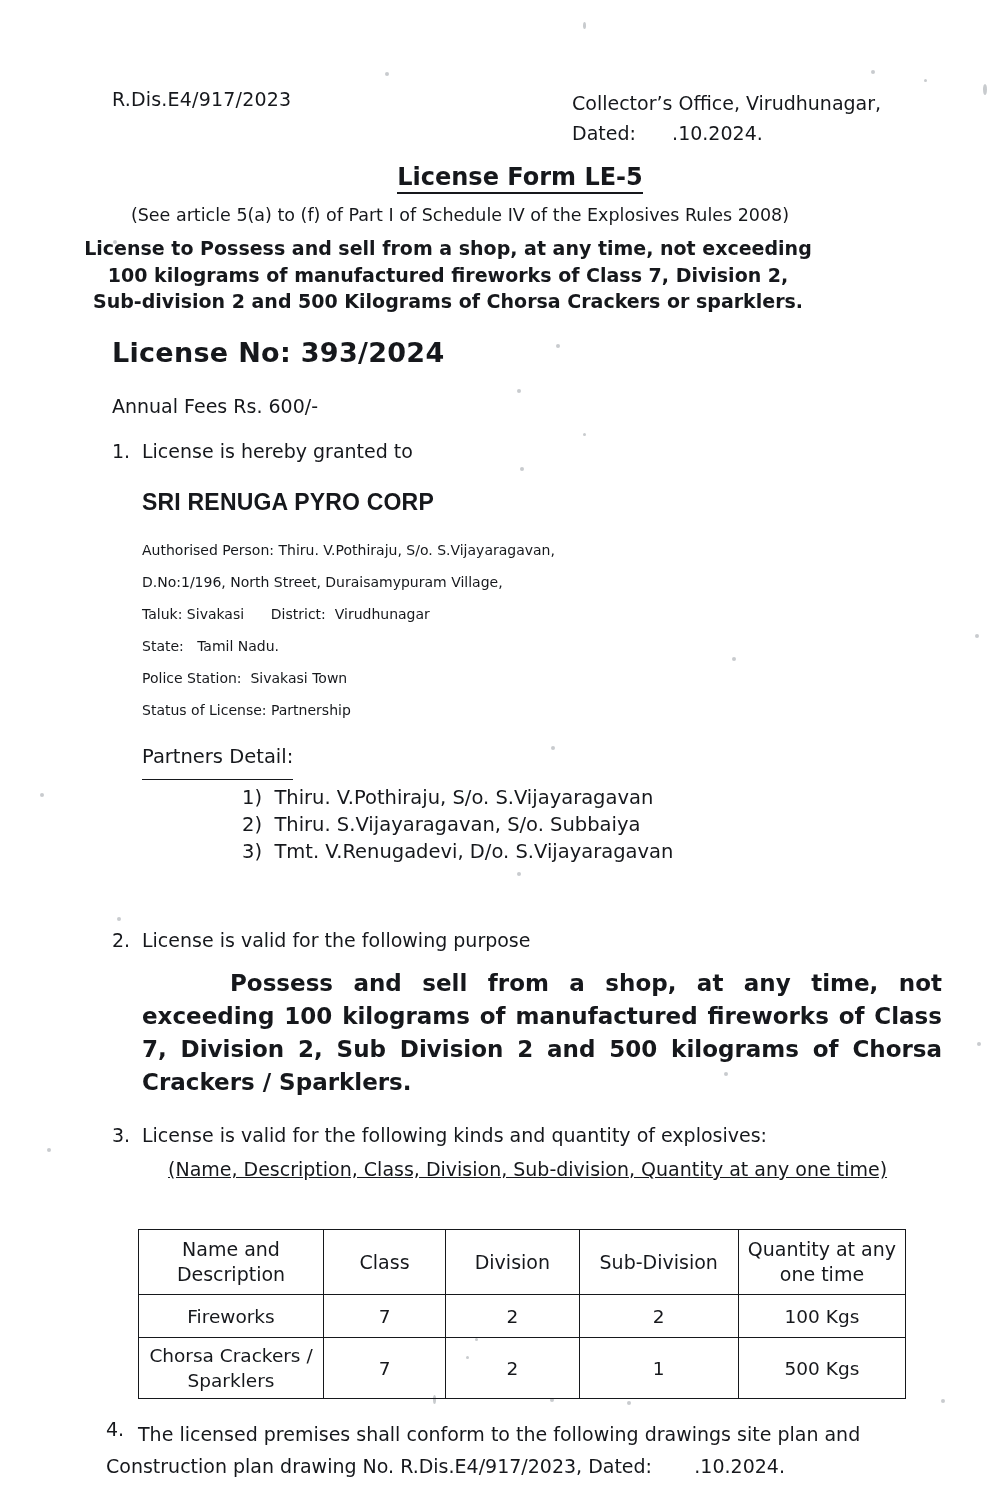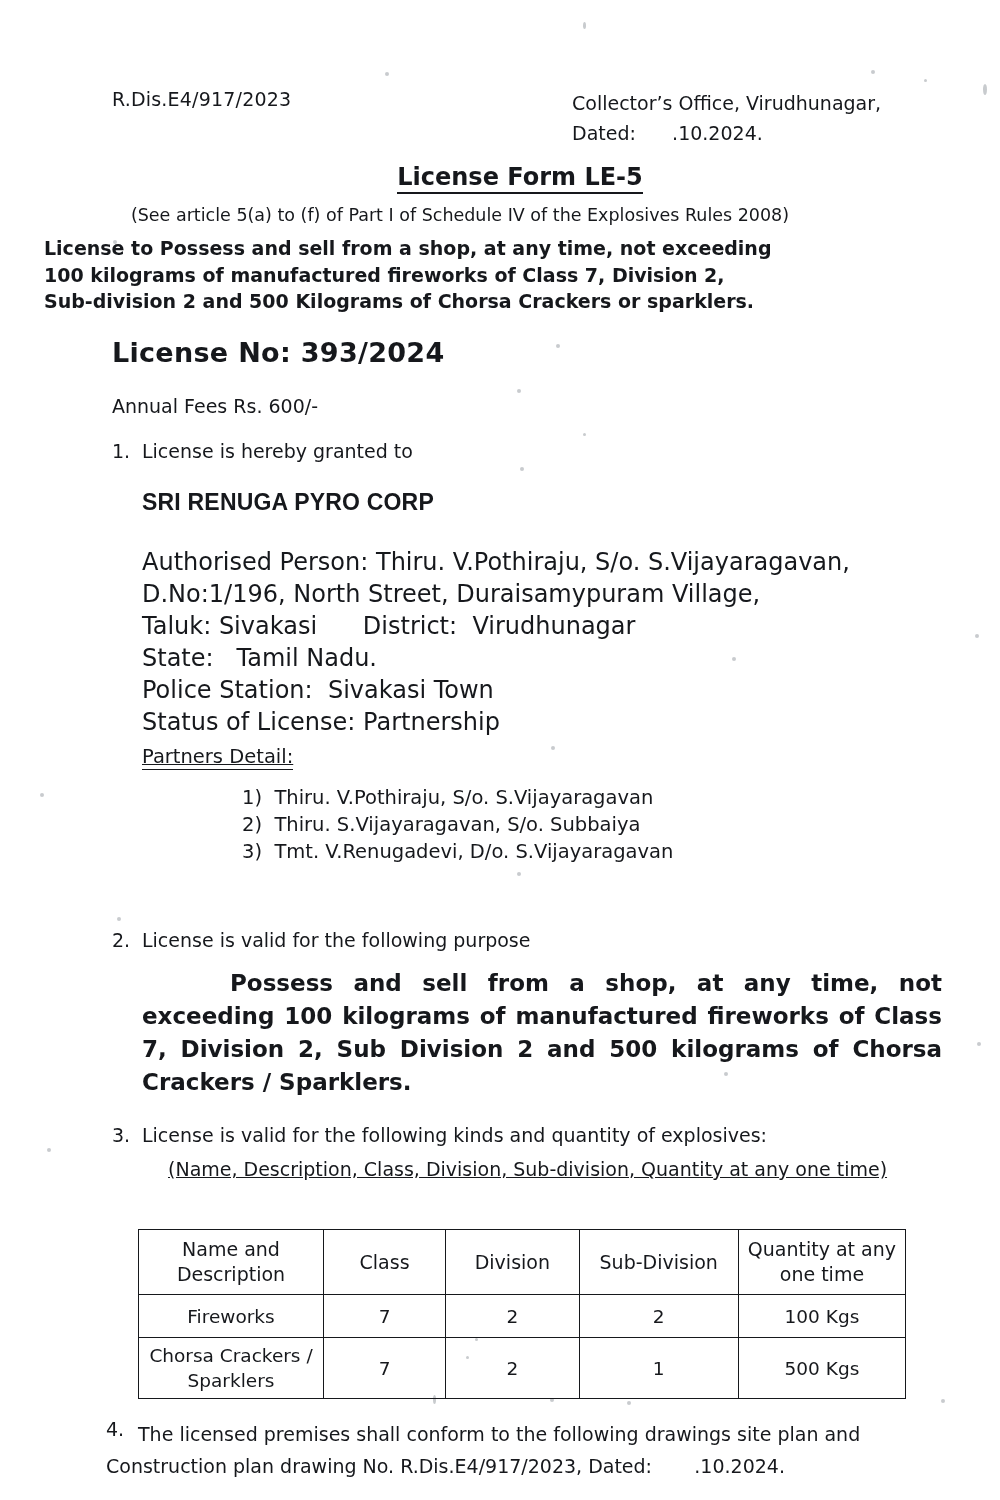--- a/index.html
+++ b/index.html
@@ -68,21 +68,21 @@
     top: 205px;
     width: 856px;
     text-align: center;
     font-size: 17.5px;
     padding-left: 12px;
   }
   .title-desc {
     position: absolute;
     top: 235px;
     width: 808px;
-    text-align: left;
+    text-align: center;
     font-size: 19px;
     font-weight: bold;
     line-height: 26.5px;
     padding-left: 24px;
   }
 
   .license-no {
     position: absolute;
     left: 92px;
     top: 337px;
@@ -115,38 +115,37 @@
     left: 122px;
     top: 489px;
     font-size: 23px;
     font-weight: bold;
     font-family: "Liberation Sans", sans-serif;
     letter-spacing: .2px;
   }
   .holder-lines {
     position: absolute;
     left: 122px;
-    top: 546px;
-    font-size: 24px;
+    top: 534px;
+    font-size: 14px;
     line-height: 32px;
   }
   .holder-lines .line {
     white-space: pre;
   }
 
   .partners-label {
     position: absolute;
     left: 122px;
     top: 745px;
     font-size: 19.5px;
   }
   .partners-label span {
     border-bottom: 1.5px solid #16181c;
-    padding-bottom: 1px;
-    text-decoration: underline;
+    padding-bottom: 11px;
   }
   .partners-list {
     position: absolute;
     left: 222px;
     top: 784px;
     font-size: 19.5px;
     line-height: 27px;
   }
   .partners-list .pl {
     white-space: pre;

